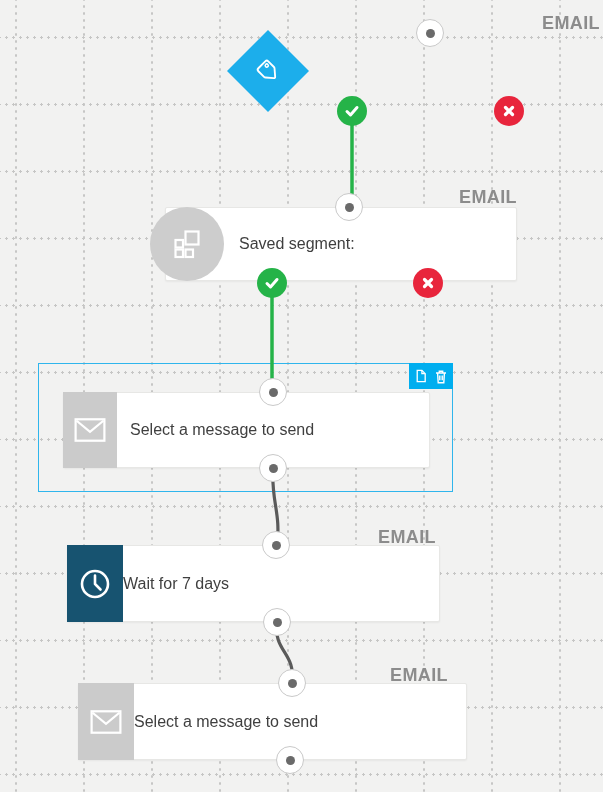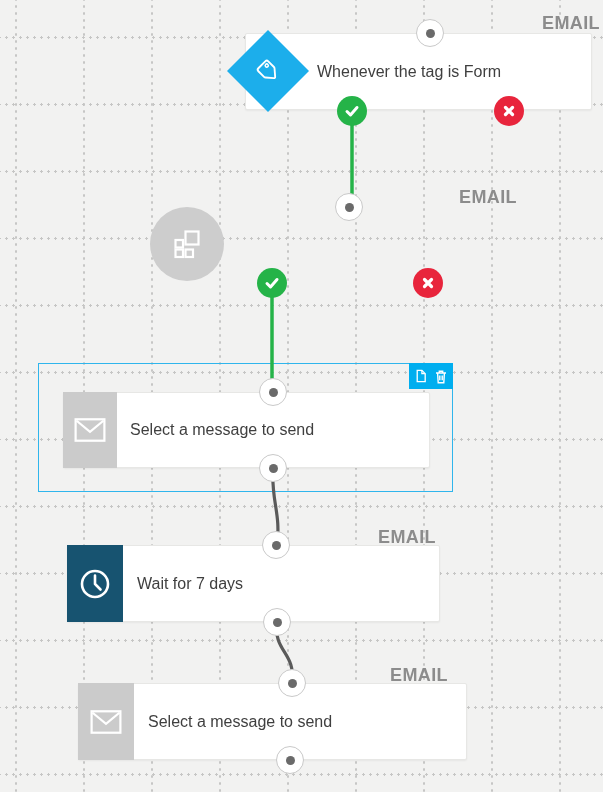--- a/index.html
+++ b/index.html
@@ -33,21 +33,21 @@
   .c4{left:67px;top:545px;width:373px;height:77px;}
   .c5{left:78px;top:683px;width:389px;height:77px;}
 
   .icon-block{
     align-self:stretch;flex:0 0 auto;
     display:flex;align-items:center;justify-content:center;
     margin:-1px 0 -1px -1px;
   }
   .ib-gray{background:#cbcbcb;width:54px;}
   .ib-teal{background:#175370;width:56px;}
-  .gap13{margin-left:13px;} .gap14{margin-left:14px;}
+  .gap13{margin-left:13px;} .gap14{}
 
   
   .diamond{
     position:absolute;left:239px;top:42px;width:58px;height:58px;
     background:#1caeeb;transform:rotate(45deg);z-index:2;
     display:flex;align-items:center;justify-content:center;
   }
   .circle-icon{
     position:absolute;left:150px;top:207px;width:74px;height:74px;
     border-radius:50%;background:#cdcdcd;z-index:2;
@@ -122,30 +122,30 @@
         </svg>
       </span>
       <span class="tb-btn">
         <svg width="16" height="17" viewBox="0 0 16 16">
           <path d="M3 4.5 h10 M6.3 4.5 V2.8 h3.4 v1.7 M4.6 4.5 l0.6 9.7 h5.6 l0.6-9.7 M6.8 7 v4.8 M9.2 7 v4.8" stroke="#fff" stroke-width="1.4" fill="none"></path>
         </svg>
       </span>
     </div>
   </div>
 
-  <div class="card c1">
-    <span class="title">Whenever the tag is Form</span>
-  </div>
   <div class="diamond">
     <svg width="30" height="30" viewBox="0 0 24 24">
       <path d="M5 8.1 c0-1 .7-1.7 1.7-1.7 h6.4 c.5 0 .9.2 1.2.5 l5 4.3 c.6.5.6 1.1 0 1.6 l-5 4.3 c-.3.3-.7.5-1.2.5 H6.7 c-1 0-1.7-.7-1.7-1.7 z" stroke="#fff" stroke-width="1.5" fill="none" stroke-linejoin="round"></path>
       <circle cx="8.2" cy="9.6" r="1.25" stroke="#fff" stroke-width="1.2" fill="none"></circle>
     </svg>
   </div>
 
+  <div class="card c2">
+    <span class="title">Saved segment:</span>
+  </div>
   <div class="circle-icon">
     <svg width="30" height="30" viewBox="0 0 28 30">
       <rect x="12.5" y="2.5" width="13" height="13" stroke="#fff" stroke-width="2.2" fill="none"></rect>
       <rect x="2.5" y="11" width="7.5" height="7.5" stroke="#fff" stroke-width="2.2" fill="none"></rect>
       <rect x="2.5" y="20.5" width="7.5" height="7.5" stroke="#fff" stroke-width="2.2" fill="none"></rect>
       <rect x="12.5" y="20.5" width="7.5" height="7.5" stroke="#fff" stroke-width="2.2" fill="none"></rect>
     </svg>
   </div>
 
   <div class="card c3">

